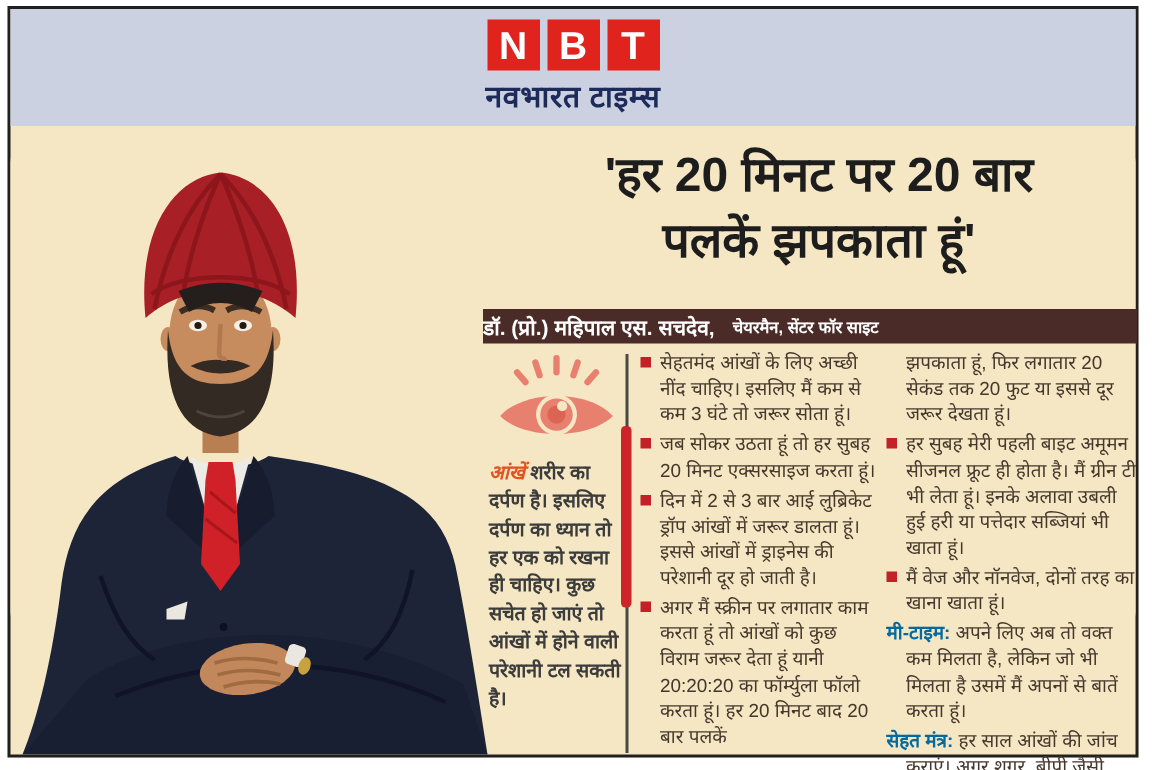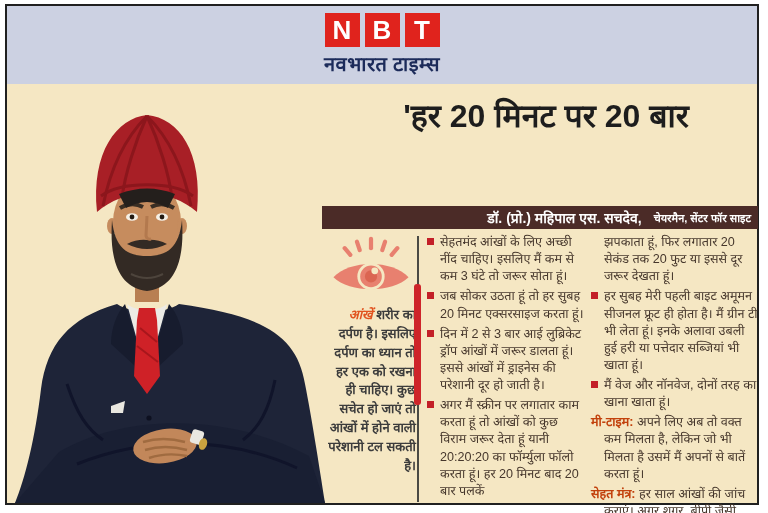--- a/index.html
+++ b/index.html
@@ -17,33 +17,33 @@
     position:absolute;left:0;top:0;width:100%;height:78px;background:#ccd1e2;
     display:flex;flex-direction:column;align-items:center;justify-content:center;gap:2px;
   }
   .logo-row{display:flex;gap:5px;}
   .logo-sq{
     width:35px;height:34px;background:#e0231d;color:#ffffff;
     display:flex;align-items:center;justify-content:center;
     font-weight:bold;font-size:26px;line-height:1;
   }
   .logo-name{
-    color:#1c2b5a;font-weight:bold;font-size:20px;letter-spacing:0.5px;margin-top:1px;font-family:Liberation Serif, serif;
+    color:#1c2b5a;font-weight:bold;font-size:20px;letter-spacing:0.5px;margin-top:1px;
   }
   
   .content{position:absolute;left:0;top:78px;width:750px;height:348px;background:#f5e7c3;border-radius:24px;}
   .portrait{position:absolute;left:0;top:0;width:325px;height:419px;}
   .headline{
     position:absolute;left:328px;top:10px;width:422px;text-align:center;
     color:#1d1d1d;font-weight:bold;font-size:32px;line-height:1.38;
   }
   .headline span{display:block;}
   .byline-bar{
     position:absolute;left:315px;top:122px;width:436px;height:23px;background:#4b2b27;
-    color:#ffffff;display:flex;align-items:center;justify-content:flex-end;
+    color:#ffffff;display:flex;align-items:center;
     padding-right:7px;box-sizing:border-box;white-space:nowrap;
   }
   .byline-name{font-weight:bold;font-size:14px;}
   .byline-role{font-size:11px;margin-left:12px;font-weight:bold;}
   
   .eye-wrap{position:absolute;left:321px;top:152px;width:86px;height:62px;}
   .sidebar-text{
     position:absolute;left:319px;top:222px;width:90px;
     font-size:13px;line-height:1.45;color:#3c3c3c;font-weight:bold;
   }
@@ -52,21 +52,21 @@
   .v-rule-red{position:absolute;left:407px;top:200px;width:7px;height:121px;background:#ce2429;border-radius:3px;}
   
   .col{position:absolute;top:150px;font-size:12.6px;line-height:1.36;color:#46372c;}
   .col1{left:420px;width:158px;}
   .col2{left:584px;width:167px;}
   .col ul{margin:0;padding:0;list-style:none;}
   .col li{position:relative;padding-left:13px;margin-bottom:3px;}
   .bullet-sq{position:absolute;left:0;top:4px;width:7px;height:7px;background:#c32028;}
   li.labeled{padding-left:13px;text-indent:-13px;}
   .run-label{font-weight:bold;color:#2f2category:none;color:#33251c;}
-  li.labeled .run-label{font-weight:bold;color:#c2410c;}
+  li.labeled .run-label{font-weight:bold;color:#0369a1;}
 </style>
 </head>
 <body>
 
 <div class="page">
 
   <div class="topbar">
     <div class="logo-row">
       <span class="logo-sq">N</span>
       <span class="logo-sq">B</span>
@@ -126,20 +126,21 @@
       <ellipse cx="158" cy="362" rx="32" ry="17" fill="#c2875a" transform="rotate(-8 158 362)"></ellipse>
       <path d="M 136 358 Q 156 352 178 358 M 138 366 Q 158 360 180 366 M 142 374 Q 160 368 180 372" stroke="#a06b40" stroke-width="2.4" fill="none"></path>
       <rect x="184" y="346" width="12" height="14" rx="3" fill="#e9e7e0" transform="rotate(18 190 353)"></rect>
       <ellipse cx="196" cy="360" rx="4" ry="6" fill="#c9a23f" transform="rotate(18 196 360)"></ellipse>
 
       <path d="M 60 300 C 70 330, 80 345, 96 356 M 268 296 C 262 326, 252 344, 236 356" stroke="#10142a" stroke-width="3" fill="none"></path>
     </svg>
 
     <h1 class="headline" style="margin:0;">
       <span>'हर 20 मिनट पर 20 बार</span>
+      <span>पलकें झपकाता हूं'</span>
     </h1>
 
     <div class="byline-bar">
       <span class="byline-name">डॉ. (प्रो.) महिपाल एस. सचदेव,</span>
       <span class="byline-role">चेयरमैन, सेंटर फॉर साइट</span>
     </div>
 
     <div class="eye-wrap">
       <svg viewBox="0 0 90 66" width="86" height="62" aria-hidden="true">
         <g stroke="#e8806f" stroke-width="4.5" stroke-linecap="round">
@@ -150,21 +151,21 @@
           <line x1="73" y1="13" x2="67" y2="20"></line>
         </g>
         <path fill="#e8806f" d="M 5 44 C 22 25, 68 25, 85 44 C 68 61, 22 61, 5 44 Z"></path>
         <circle cx="45" cy="43" r="14.5" fill="#f5e7c3"></circle>
         <circle cx="45" cy="43" r="11.5" fill="#e8806f"></circle>
         <circle cx="45" cy="43" r="6.5" fill="#db6552"></circle>
         <circle cx="49" cy="37" r="3.6" fill="#f5e7c3"></circle>
       </svg>
     </div>
 
-    <p class="sidebar-text" style="margin:0;text-align:right;">
+    <p class="sidebar-text" style="margin:0;">
       <span class="sidebar-lead">आंखें</span><span> शरीर का दर्पण है। इसलिए दर्पण का ध्यान तो हर एक को रखना ही चाहिए। कुछ सचेत हो जाएं तो आंखों में होने वाली परेशानी टल सकती है।</span>
     </p>
 
     <div class="v-rule"></div>
     <div class="v-rule-red"></div>
 
     <div class="col col1">
       <ul>
         <li><span class="bullet-sq"></span><span>सेहतमंद आंखों के लिए अच्छी नींद चाहिए। इसलिए मैं कम से कम 3 घंटे तो जरूर सोता हूं।</span></li>
         <li><span class="bullet-sq"></span><span>जब सोकर उठता हूं तो हर सुबह 20 मिनट एक्सरसाइज करता हूं।</span></li>

